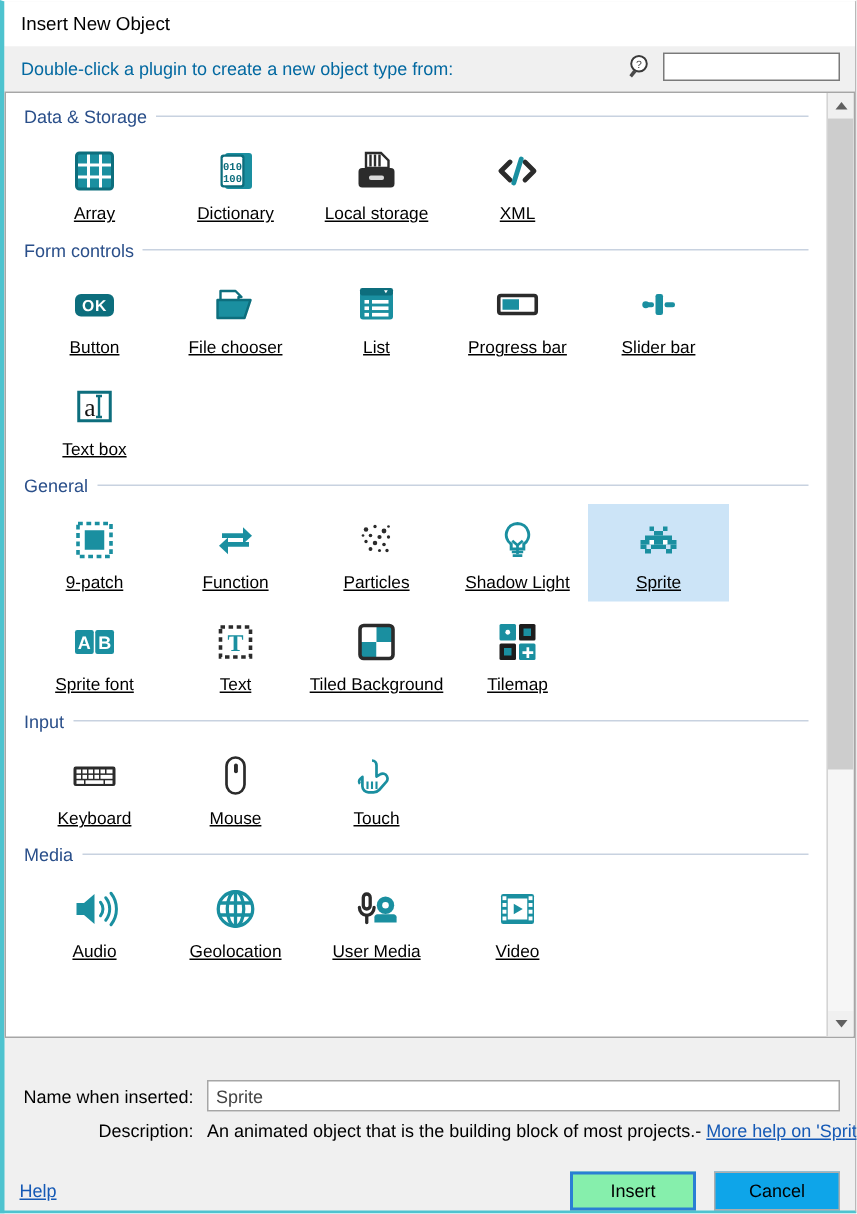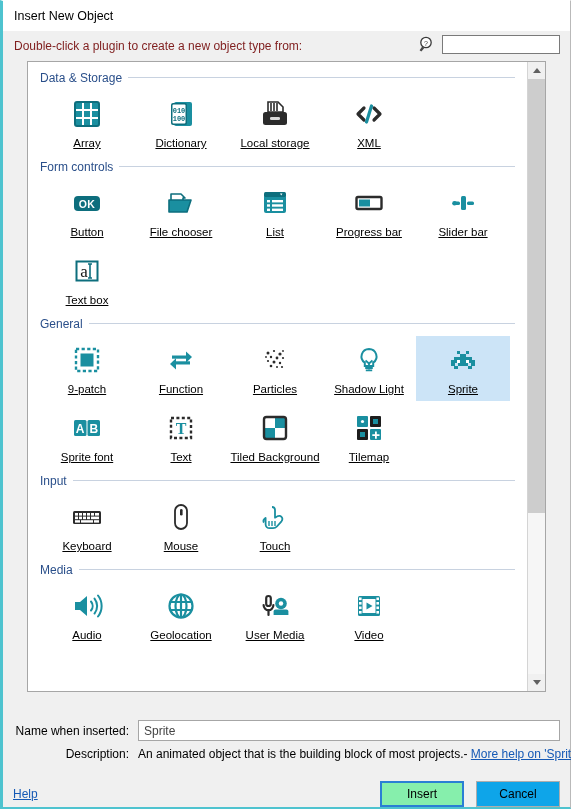--- a/index.html
+++ b/index.html
@@ -24,32 +24,32 @@
     height:30px;flex:0 0 30px;background:#ffffff;
     display:flex;align-items:center;padding-left:11px;
     font-size:12.5px;color:#000;
   }
   
   .promptrow{
     flex:0 0 30px;height:30px;background:#f0f0f0;
     display:flex;align-items:center;padding:0 11px 0 11px;
     position:relative;
   }
-  .prompt-label{font-size:12px;color:#7f1d1d;}
+  .prompt-label{font-size:12px;color:#0369a1;}
   .search-wrap{position:absolute;right:10px;top:4px;display:flex;align-items:center;gap:5px;}
   .search-icon{width:19px;height:19px;display:block;}
   .search-input{
     width:118px;height:19px;box-sizing:border-box;
     border:1px solid #7a7a7a;background:#fff;
     font-family:"Liberation Sans",sans-serif;font-size:11px;
     padding:0 3px;outline:none;
   }
   
   .panelwrap{
-    margin:0 24px;flex:1 1 auto;position:relative;
+    margin:0 0;flex:1 1 auto;position:relative;
     background:#ffffff;border:1px solid #a6a6a6;
     display:flex;overflow:hidden;
   }
   .panel{
     flex:1 1 auto;overflow:hidden;position:relative;
     padding:6px 0 0 0;
   }
   
   .sb{
     flex:0 0 17px;width:17px;background:#f0f0f0;

